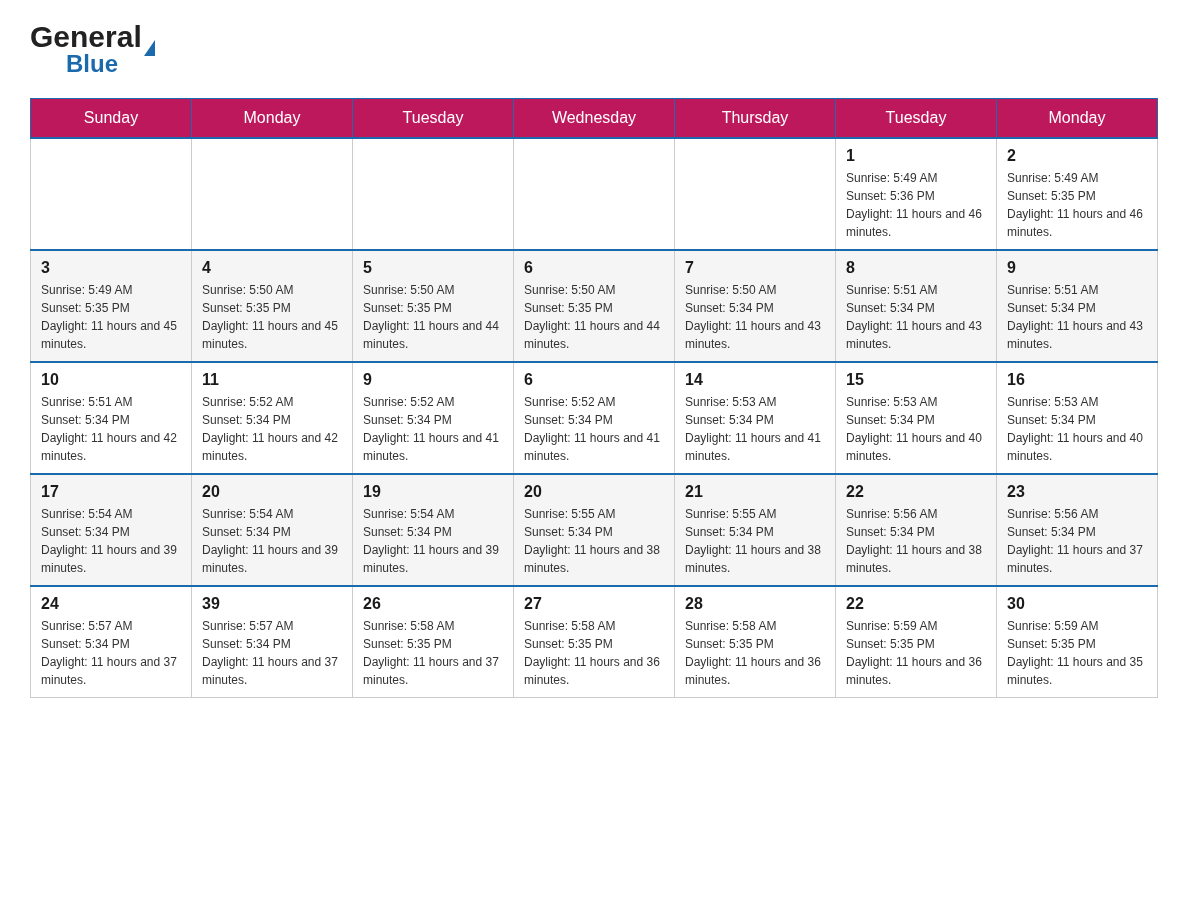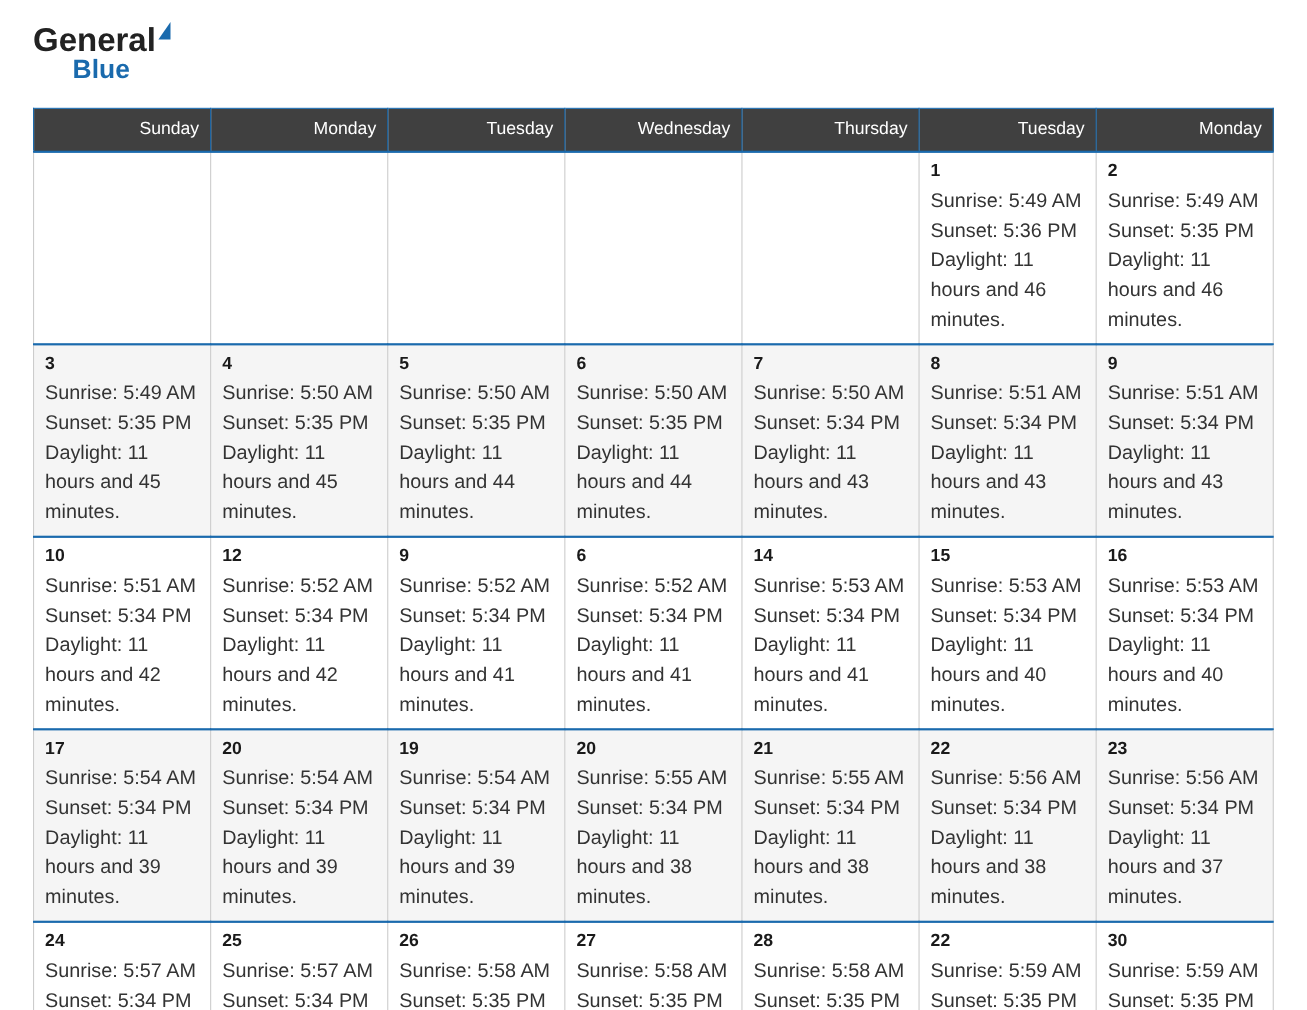--- a/index.html
+++ b/index.html
@@ -34,26 +34,26 @@
       font-size: 20px;
       color: #444;
       margin-top: 4px;
     }
     .calendar {
       width: 100%;
       border-collapse: collapse;
       border: 1px solid #ccc;
     }
     .calendar th {
-      background: #404040;
+      background: #be185d;
       color: #fff;
       font-size: 16px;
       font-weight: normal;
       padding: 10px 10px;
-      text-align: right;
+      text-align: center;
       border: 1px solid #1a6aad;
     }
     .calendar td {
       vertical-align: top;
       border: 1px solid #ccc;
       padding: 8px 10px;
       width: 14.28%;
       min-height: 110px;
       height: 110px;
       background: #fff;
@@ -61,37 +61,37 @@
     .calendar tr:nth-child(even) td {
       background: #f5f5f5;
     }
     .day-number {
       font-size: 16px;
       font-weight: bold;
       color: #1a1a1a;
       margin-bottom: 4px;
     }
     .day-info {
-      font-size: 18px;
+      font-size: 12px;
       color: #333;
       line-height: 1.5;
     }
     .empty-cell {
       background: #fff;
     }
     
     .row-even td { background: #f9f9f9; }
     .row-odd td { background: #fff; }
     
     .calendar tbody tr {
       border-top: 2px solid #1a6aad;
     }
     .logo-wrap {
       display: flex;
-      align-items: flex-start;
+      align-items: flex-end;
       gap: 0;
     }
     .logo-text-general {
       font-size: 30px;
       font-weight: bold;
       color: #222;
       font-family: Arial, sans-serif;
     }
     .logo-arrow {
       display: inline-block;
@@ -185,21 +185,21 @@
           <div class="day-number">9</div>
           <div class="day-info">Sunrise: 5:51 AM<br>Sunset: 5:34 PM<br>Daylight: 11 hours and 43 minutes.</div>
         </td>
       </tr>
       <tr class="row-odd">
         <td>
           <div class="day-number">10</div>
           <div class="day-info">Sunrise: 5:51 AM<br>Sunset: 5:34 PM<br>Daylight: 11 hours and 42 minutes.</div>
         </td>
         <td>
-          <div class="day-number">12</div>
+          <div class="day-number">11</div>
           <div class="day-info">Sunrise: 5:52 AM<br>Sunset: 5:34 PM<br>Daylight: 11 hours and 42 minutes.</div>
         </td>
         <td>
           <div class="day-number">9</div>
           <div class="day-info">Sunrise: 5:52 AM<br>Sunset: 5:34 PM<br>Daylight: 11 hours and 41 minutes.</div>
         </td>
         <td>
           <div class="day-number">6</div>
           <div class="day-info">Sunrise: 5:52 AM<br>Sunset: 5:34 PM<br>Daylight: 11 hours and 41 minutes.</div>
         </td>
@@ -245,21 +245,21 @@
           <div class="day-number">23</div>
           <div class="day-info">Sunrise: 5:56 AM<br>Sunset: 5:34 PM<br>Daylight: 11 hours and 37 minutes.</div>
         </td>
       </tr>
       <tr class="row-odd">
         <td>
           <div class="day-number">24</div>
           <div class="day-info">Sunrise: 5:57 AM<br>Sunset: 5:34 PM<br>Daylight: 11 hours and 37 minutes.</div>
         </td>
         <td>
-          <div class="day-number">25</div>
+          <div class="day-number">39</div>
           <div class="day-info">Sunrise: 5:57 AM<br>Sunset: 5:34 PM<br>Daylight: 11 hours and 37 minutes.</div>
         </td>
         <td>
           <div class="day-number">26</div>
           <div class="day-info">Sunrise: 5:58 AM<br>Sunset: 5:35 PM<br>Daylight: 11 hours and 37 minutes.</div>
         </td>
         <td>
           <div class="day-number">27</div>
           <div class="day-info">Sunrise: 5:58 AM<br>Sunset: 5:35 PM<br>Daylight: 11 hours and 36 minutes.</div>
         </td>

